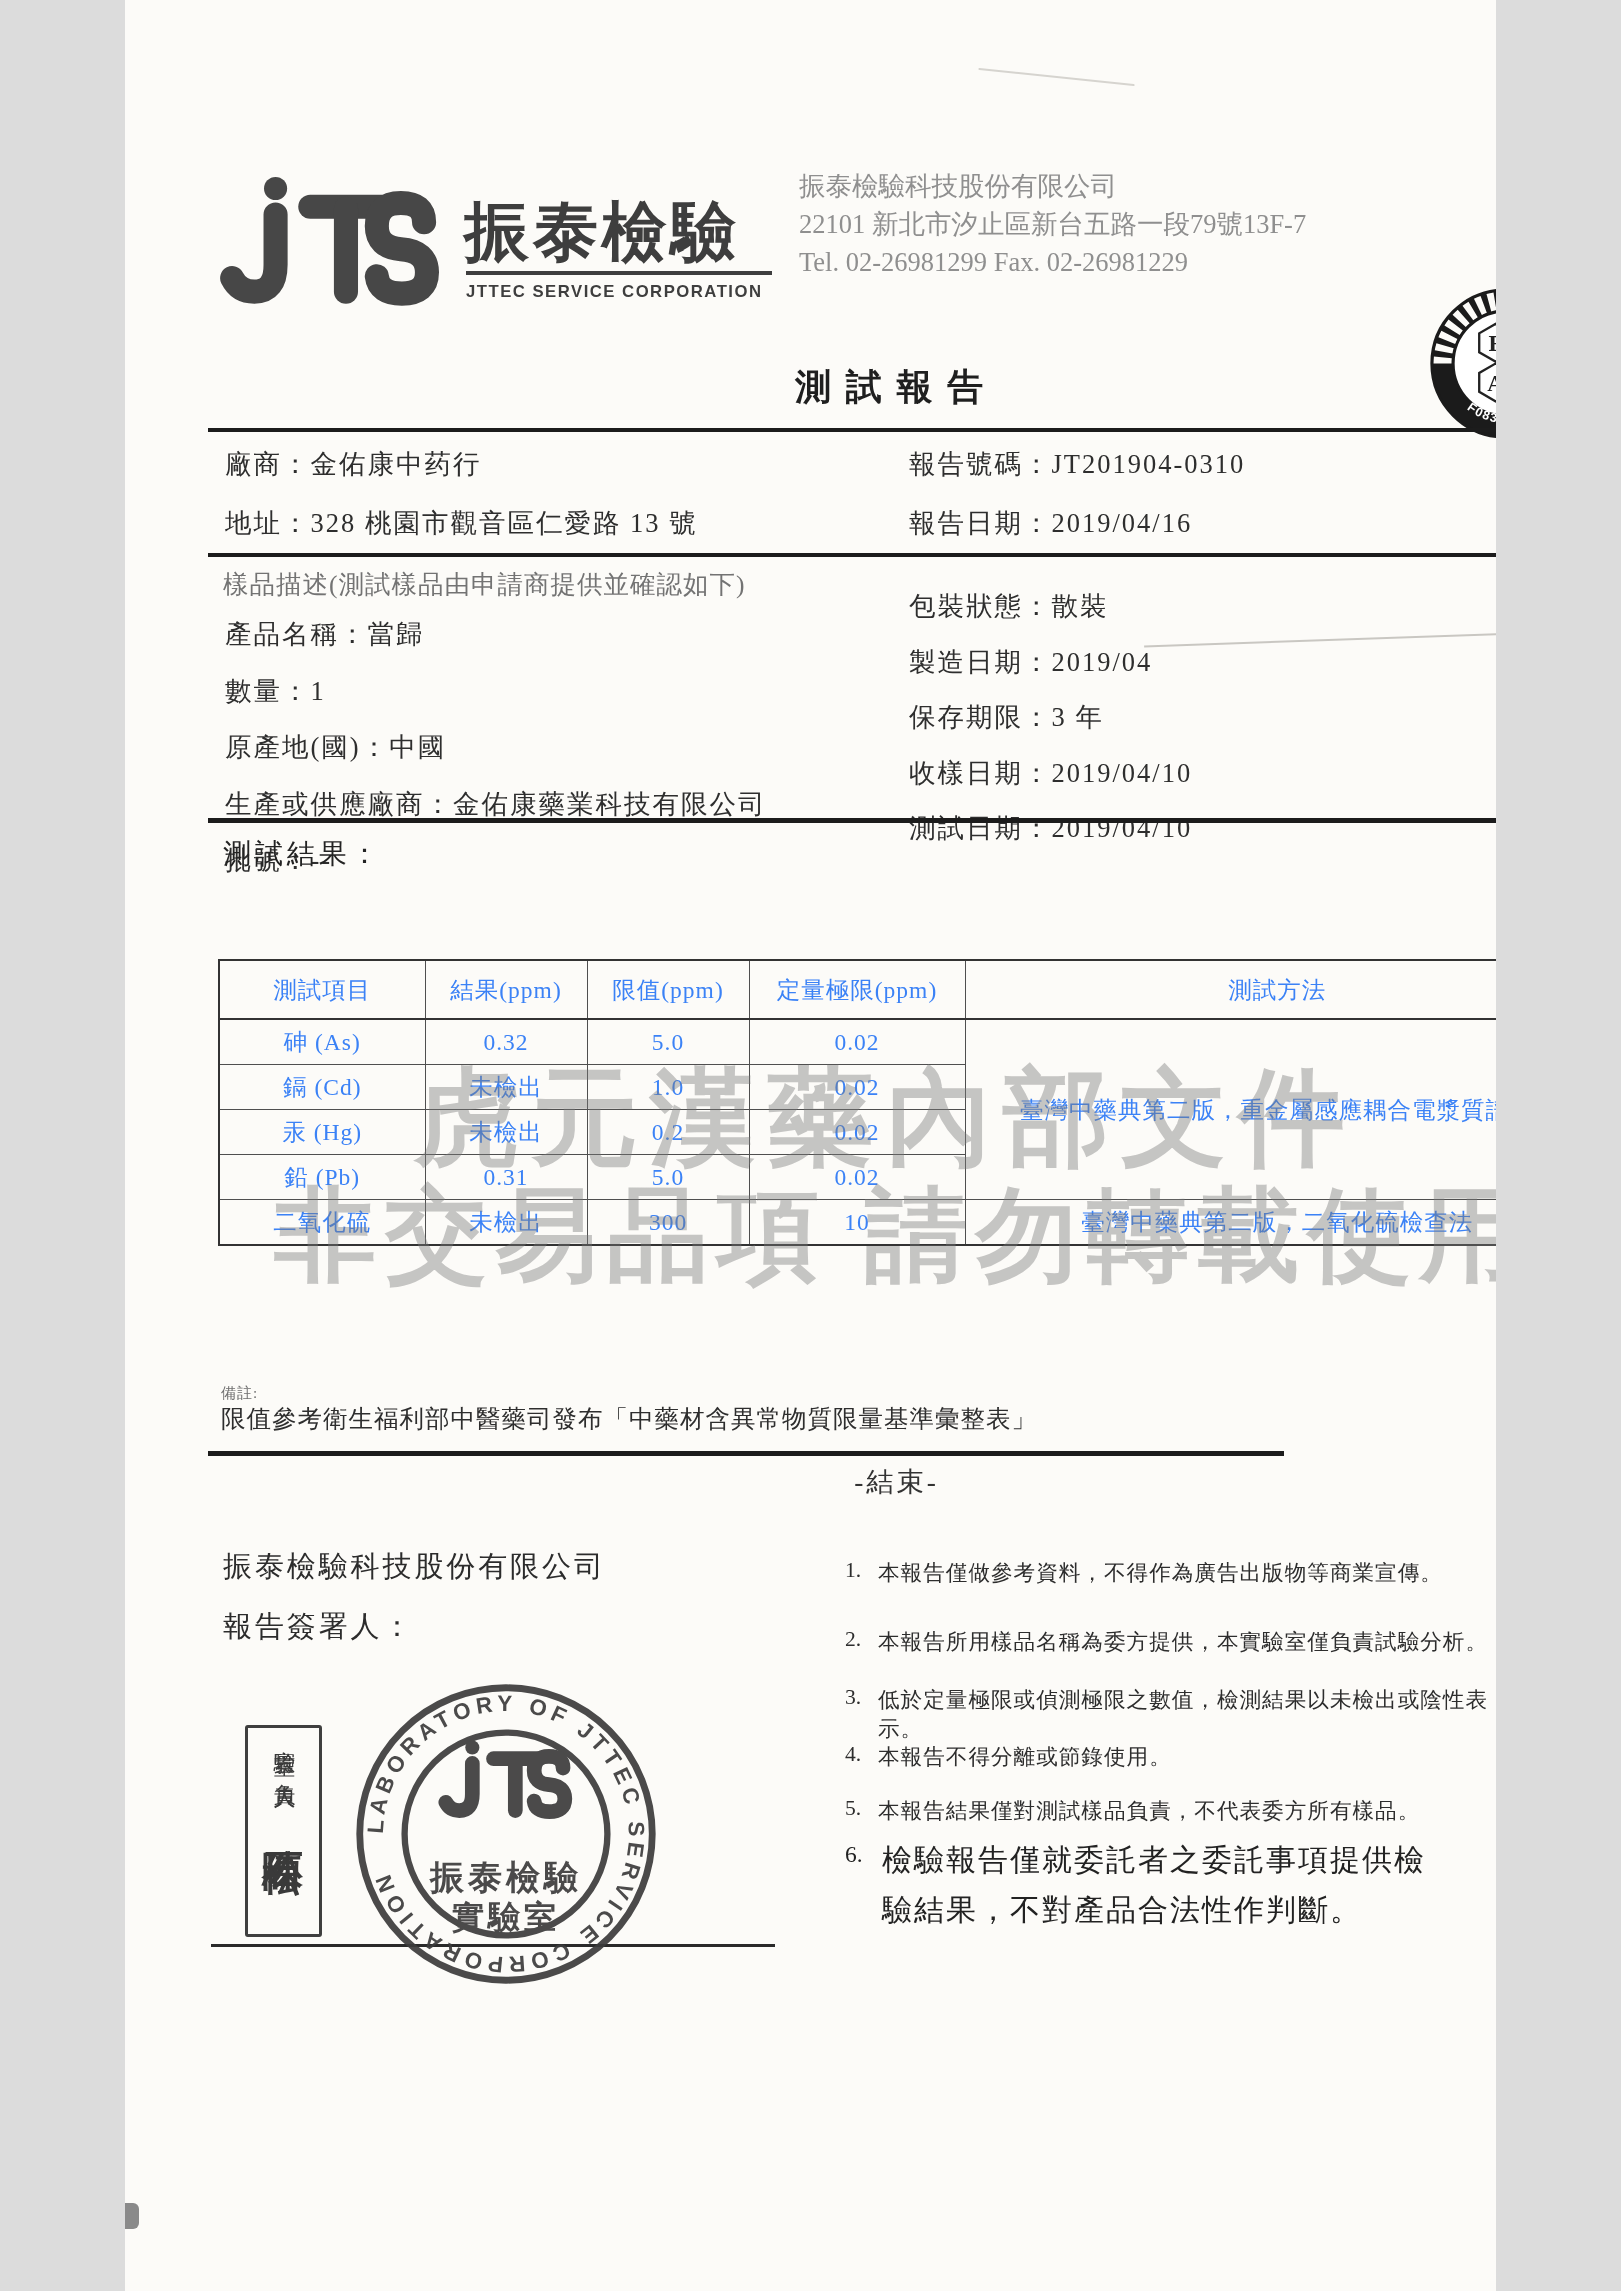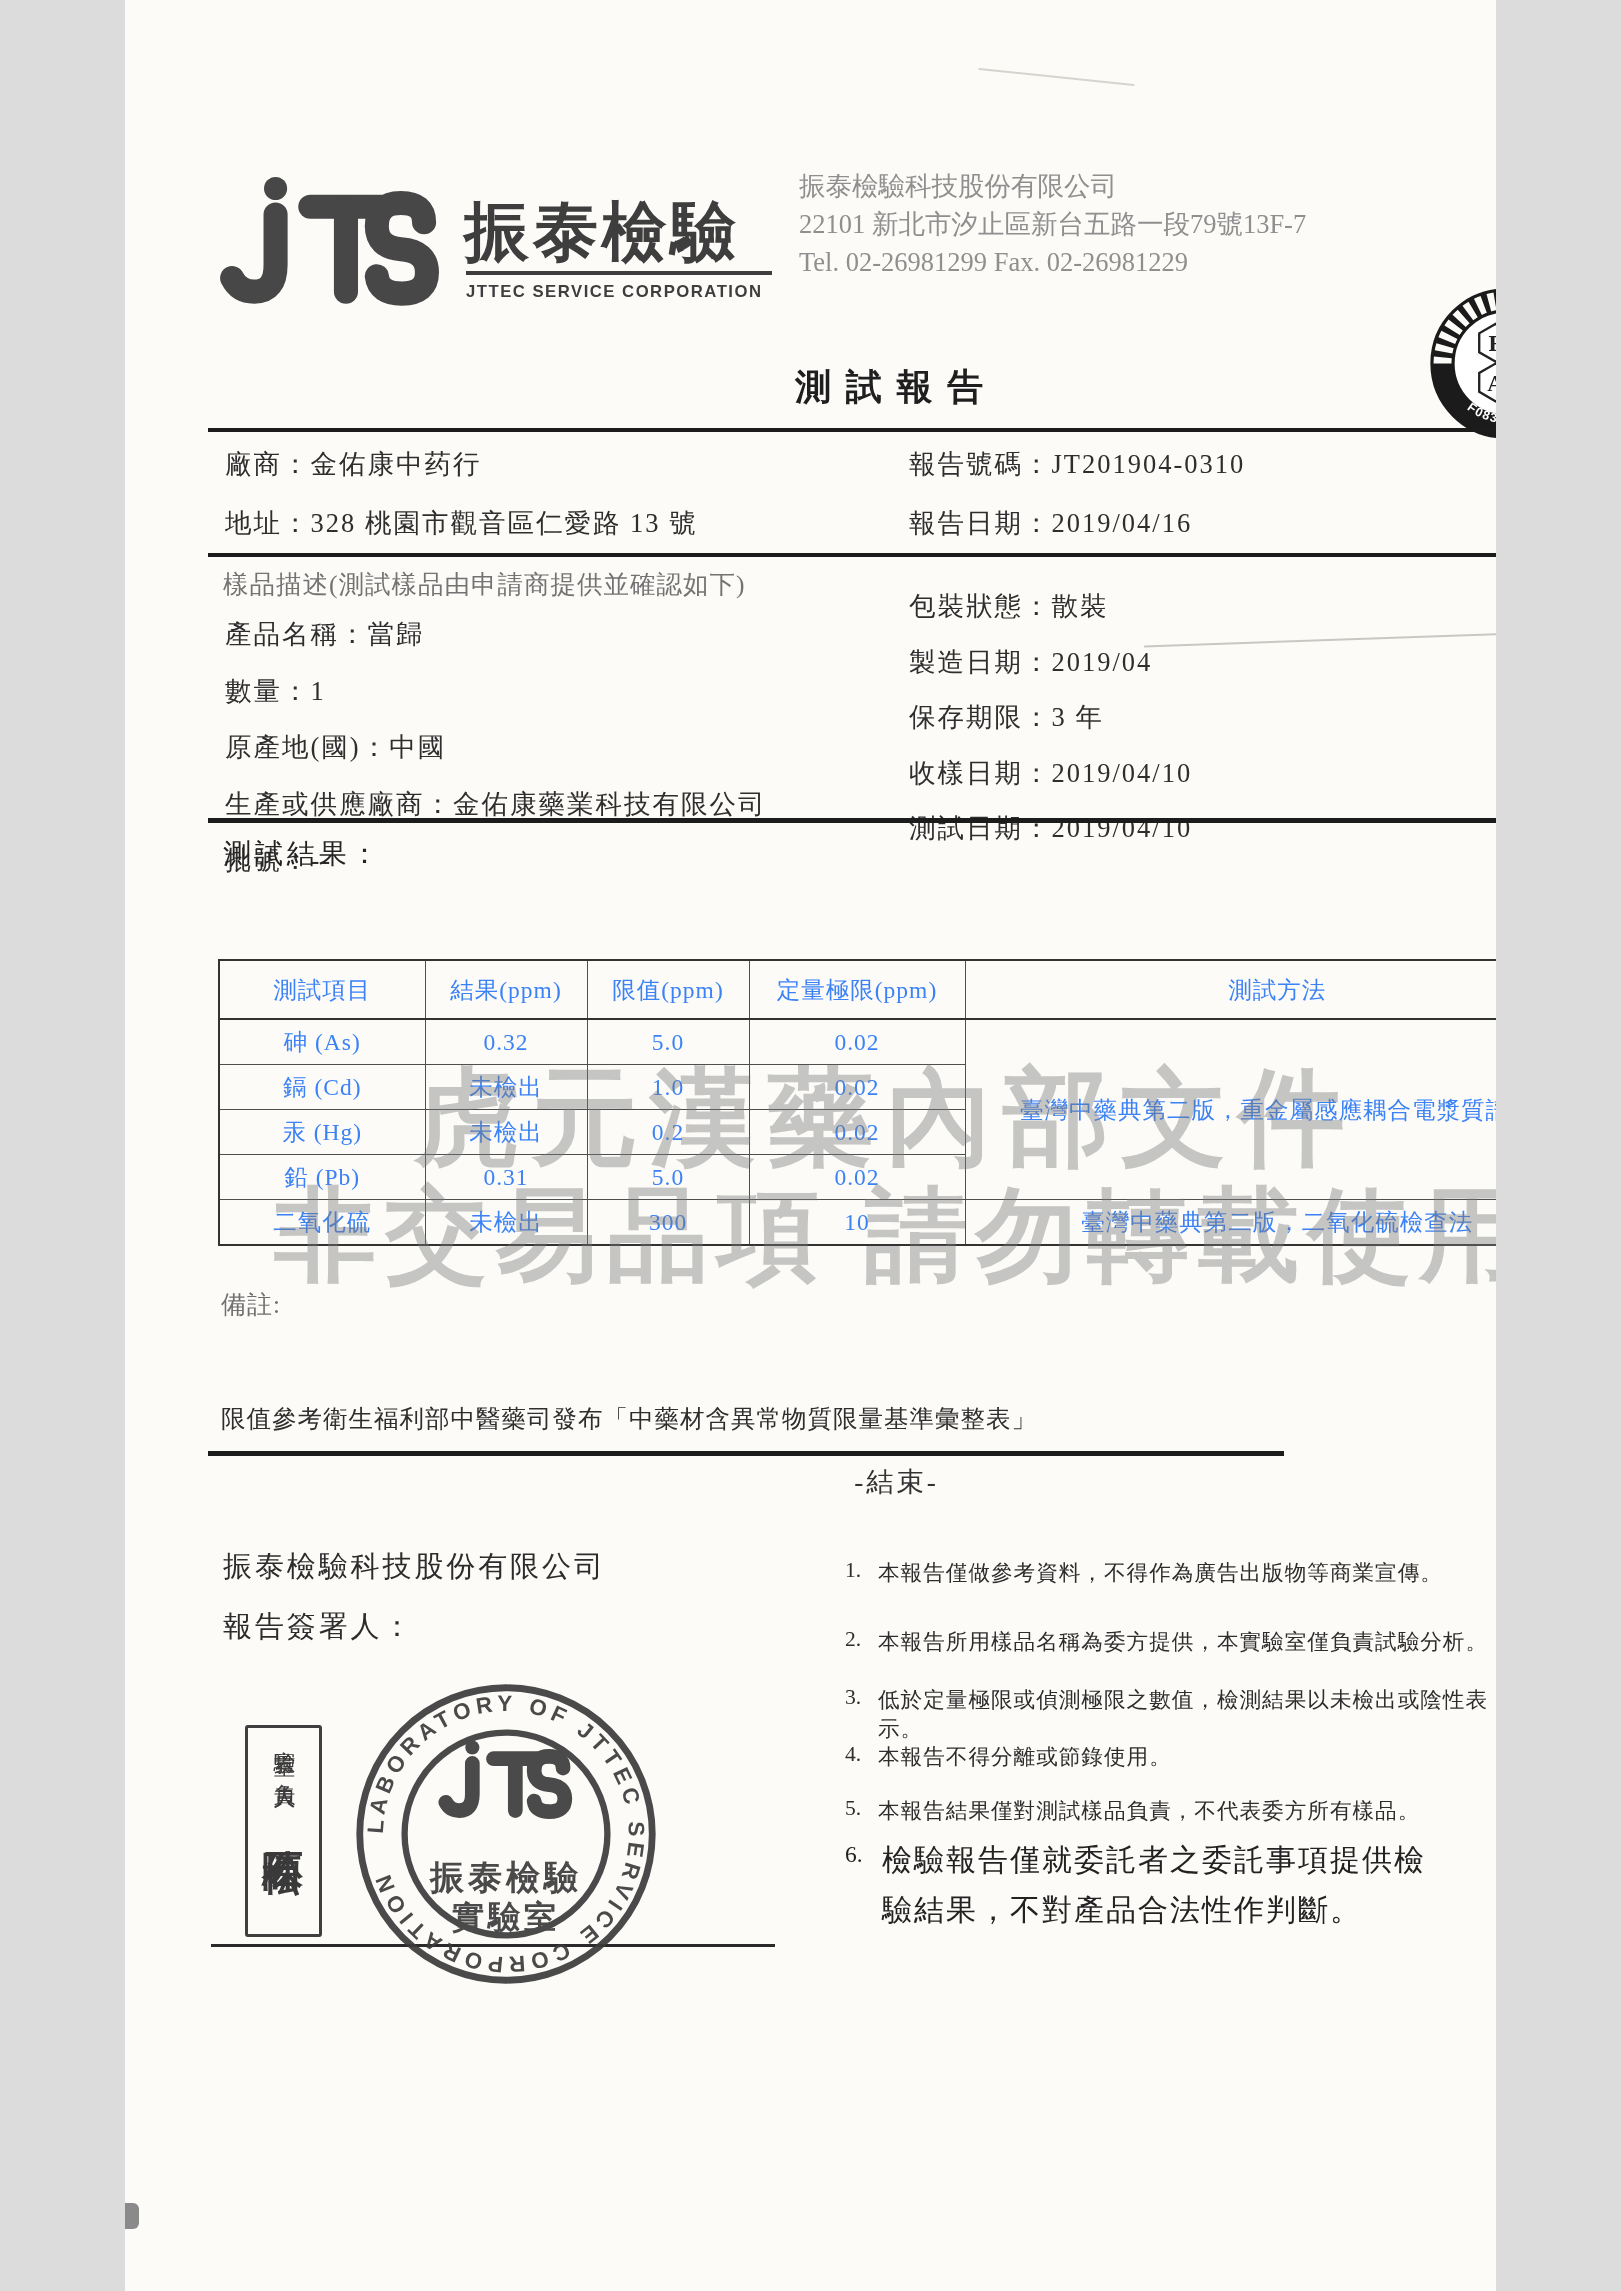--- a/index.html
+++ b/index.html
@@ -51,21 +51,21 @@
     font-size:23.5px;color:#3b82f6;letter-spacing:1px;padding:0;}
   table.results thead th{height:57px;border-bottom:2.9px solid #333;font-weight:normal;}
   table.results tbody td{height:44px;font-weight:normal;}
   td.method{font-size:22.5px;letter-spacing:1px;}
   
   .watermark{position:absolute;z-index:6;font-family:"Liberation Sans","DejaVu Sans",sans-serif;
     font-weight:bold;color:rgba(122,122,122,0.42);white-space:nowrap;pointer-events:none;}
   .wm1{left:289px;top:1047px;font-size:106px;letter-spacing:11.8px;}
   .wm2{left:149px;top:1168px;font-size:102px;letter-spacing:8.8px;}
   
-  .remark-label{position:absolute;left:96px;top:1288px;font-size:25px;color:#6f6f6f;letter-spacing:1px;}
+  .remark-label{position:absolute;left:96px;top:1384px;font-size:15px;color:#6f6f6f;letter-spacing:1px;}
   .remark-text{position:absolute;left:96px;top:1402px;font-size:24.5px;color:#2e2e2e;letter-spacing:1px;}
   .end-mark{position:absolute;left:83px;top:1464px;width:1377px;text-align:center;
     font-size:27.4px;letter-spacing:2.9px;color:#333;}
   
   .sig-company{position:absolute;left:98px;top:1547px;font-size:29px;letter-spacing:2.9px;color:#2c2c2c;}
   .sig-label{position:absolute;left:98px;top:1607px;font-size:29px;letter-spacing:2.9px;color:#2c2c2c;}
   .disc{position:absolute;left:720px;display:flex;font-size:21.6px;color:#2d2d2d;}
   .disc .dnum{width:33px;flex:none;}
   .disc .dtext{letter-spacing:1px;}
   .disc1{top:1558px;} .disc2{top:1627px;} .disc3{top:1685px;}

